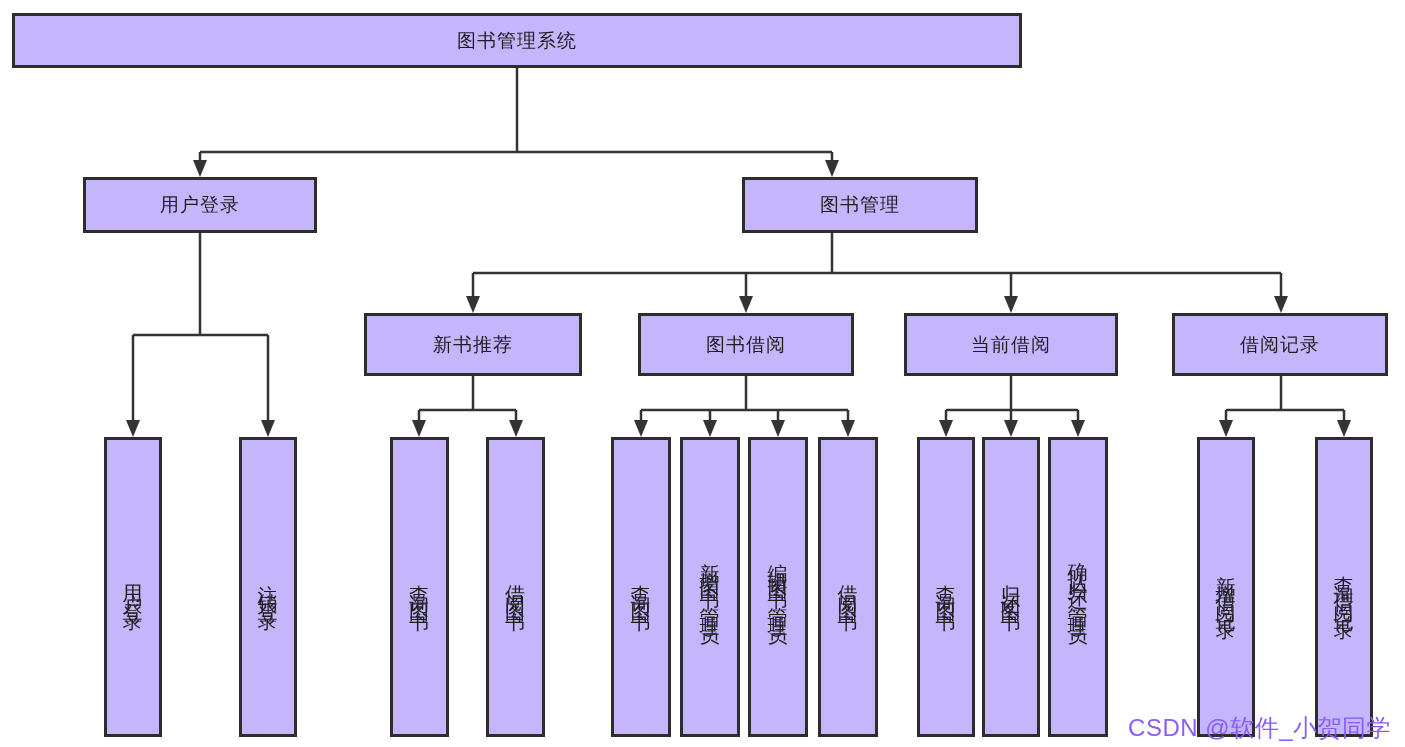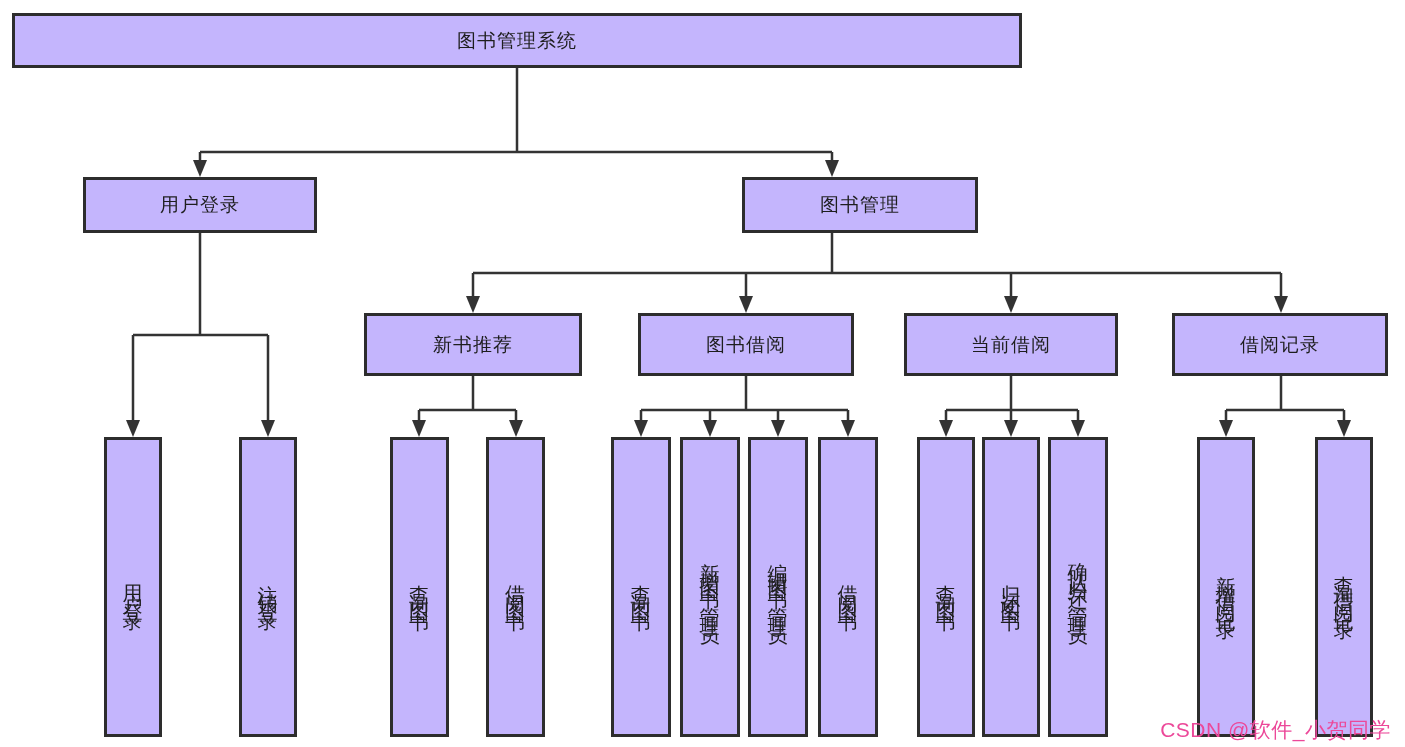--- a/index.html
+++ b/index.html
@@ -43,22 +43,22 @@
     font-size: 20px;
     letter-spacing: 9px;
     line-height: 1;
     white-space: nowrap;
   }
   #watermark {
     position: absolute;
     right: 14px;
     bottom: 3px;
     z-index: 3;
-    font-size: 21px;
-    color: #ec4899;
+    font-size: 24px;
+    color: #8b5cf6;
     letter-spacing: 0.5px;
     white-space: nowrap;
   }
 </style>
 </head>
 <body>
 
 <div id="stage">
 
   <svg id="wires" width="1405" height="747" viewBox="0 0 1405 747">

